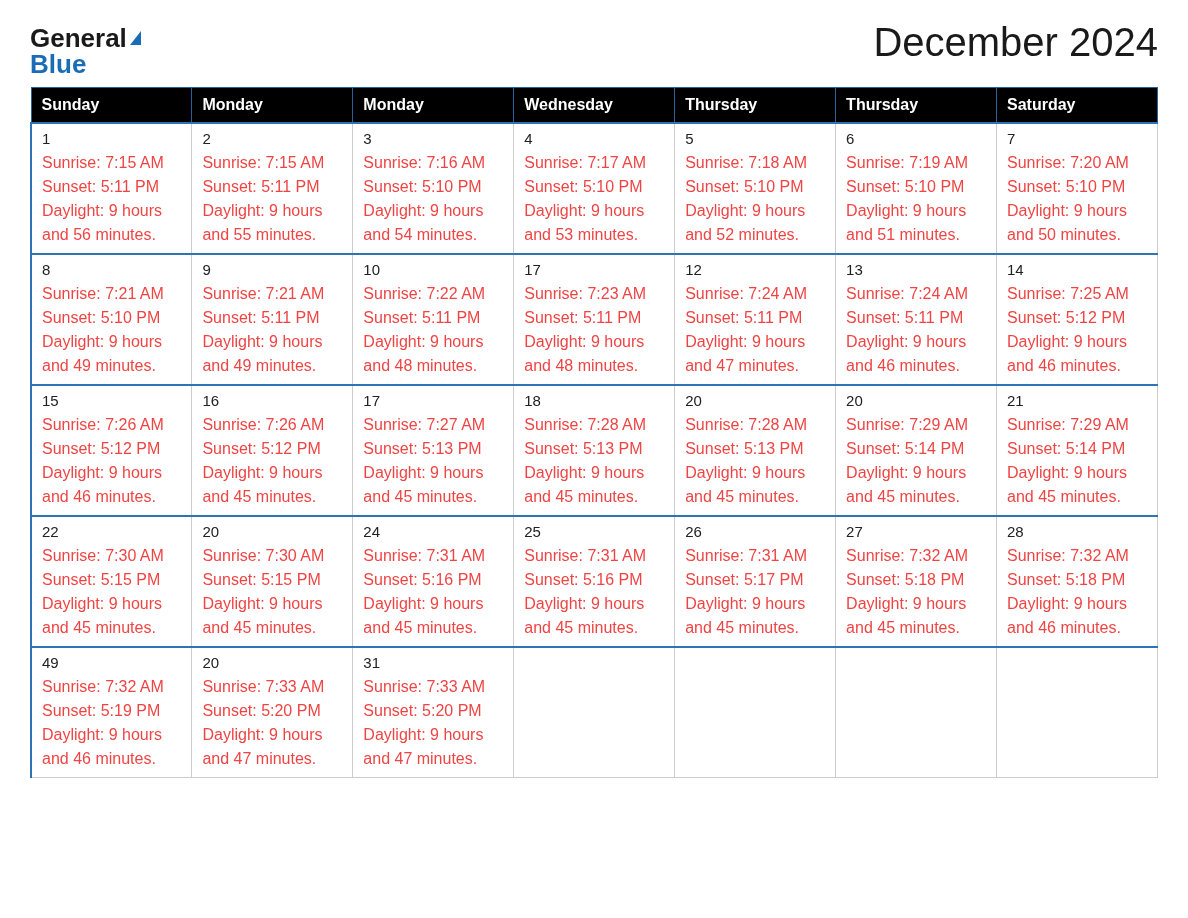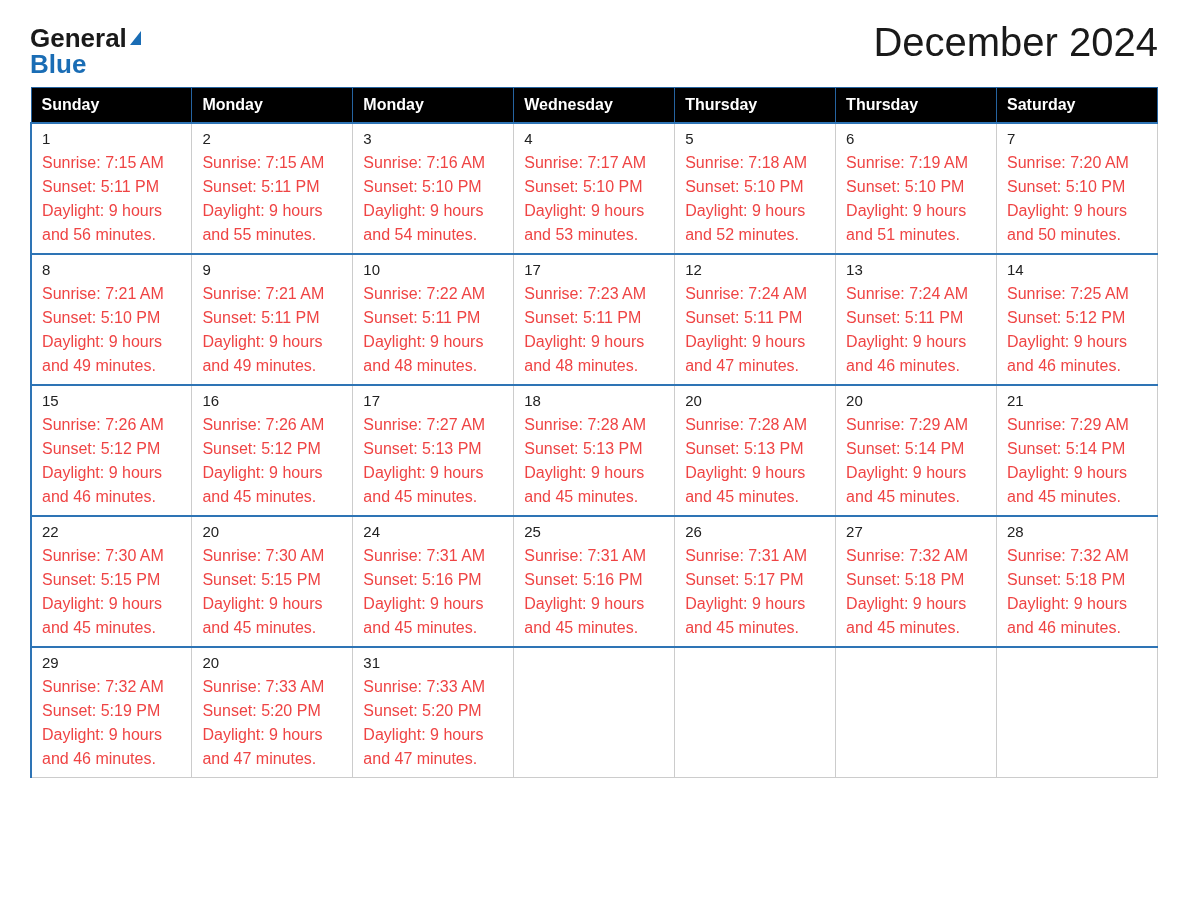--- a/index.html
+++ b/index.html
@@ -236,21 +236,21 @@
           <span class="day-num">27</span>
           <div class="day-info">Sunrise: 7:32 AM<br>Sunset: 5:18 PM<br>Daylight: 9 hours and 45 minutes.</div>
         </td>
         <td>
           <span class="day-num">28</span>
           <div class="day-info">Sunrise: 7:32 AM<br>Sunset: 5:18 PM<br>Daylight: 9 hours and 46 minutes.</div>
         </td>
       </tr>
       <tr class="week-row">
         <td>
-          <span class="day-num">29</span>
+          <span class="day-num">49</span>
           <div class="day-info">Sunrise: 7:32 AM<br>Sunset: 5:19 PM<br>Daylight: 9 hours and 46 minutes.</div>
         </td>
         <td>
           <span class="day-num">20</span>
           <div class="day-info">Sunrise: 7:33 AM<br>Sunset: 5:20 PM<br>Daylight: 9 hours and 47 minutes.</div>
         </td>
         <td>
           <span class="day-num">31</span>
           <div class="day-info">Sunrise: 7:33 AM<br>Sunset: 5:20 PM<br>Daylight: 9 hours and 47 minutes.</div>
         </td>

